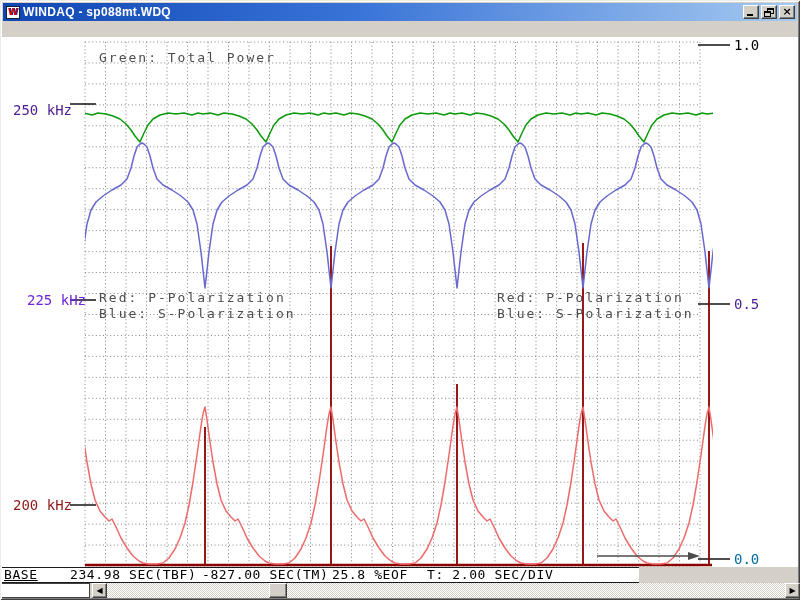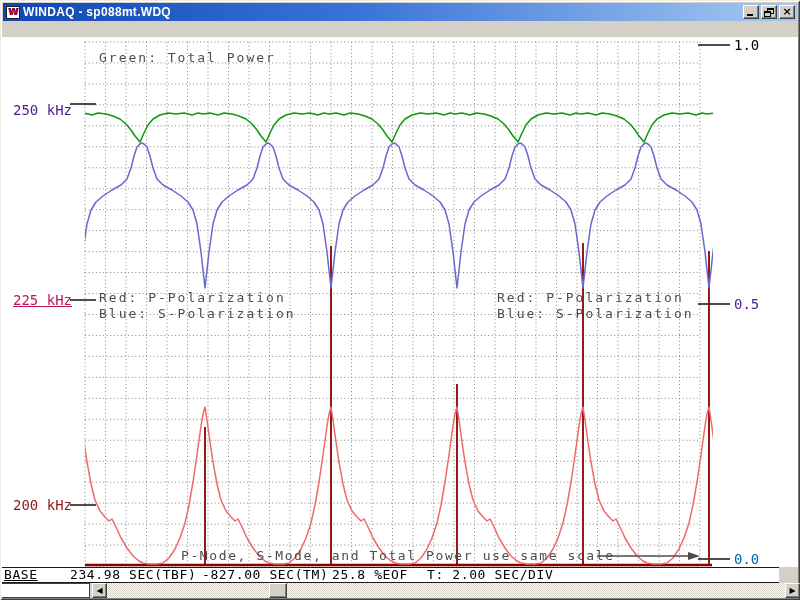--- a/index.html
+++ b/index.html
@@ -40,21 +40,21 @@
   .menu-item u { text-decoration:underline; }
   .chart-panel { position:absolute; left:2px; top:37px; width:796px; height:530px; background:#fff; }
   .chart-panel svg { position:absolute; left:0; top:0; }
   .grid-line { stroke:#848484; stroke-width:1; stroke-dasharray:1 2.6; }
   .chart-label {
     position:absolute; color:#4d4d4d; font:13px/16px "DejaVu Sans Mono", monospace;
     letter-spacing:2px; white-space:nowrap; z-index:5;
   }
   .axis-label { position:absolute; font:14px/15px "DejaVu Sans Mono", monospace; white-space:nowrap; z-index:5; }
   .statusbar {
-    position:absolute; left:2px; top:567px; width:777px; height:16px; background:#fff;
+    position:absolute; left:2px; top:567px; width:637px; height:16px; background:#fff;
     border-top:1px solid #1a1a1a; border-bottom:1px solid #1a1a1a;
     font:13px/14px "DejaVu Sans Mono", monospace; letter-spacing:.6px; color:#000;
   }
   .statusbar span { position:absolute; top:0; white-space:nowrap; }
   .bottombar { position:absolute; left:2px; top:583px; width:796px; height:15px; background:#d4d0c8; }
   .marker-field {
     position:absolute; left:0; top:0; width:88px; height:15px; background:#fff;
     border-top:1px solid #404040; border-bottom:1px solid #404040; border-right:1px solid #404040;
   }
   .sb-btn {
@@ -175,24 +175,23 @@
         <line x1="597" y1="556" x2="688" y2="556" stroke="#4d4d4d" stroke-width="1.4"></line>
         <polygon points="700,556 688,552 688,560" fill="#4d4d4d"></polygon>
       </svg>
   </div>
 
   <div class="chart-label" style="left:99px; top:50px;">Green: Total Power</div>
   <div class="chart-label" style="left:99px; top:290px;">Red: P-Polarization</div>
   <div class="chart-label" style="left:99px; top:306px;">Blue: S-Polarization</div>
   <div class="chart-label" style="left:497px; top:290px;">Red: P-Polarization</div>
   <div class="chart-label" style="left:497px; top:306px;">Blue: S-Polarization</div>
-  <div class="chart-label" style="left:181px; top:548px; letter-spacing:1.6px;">P-Mode, S-Mode, and Total Power use same scale</div>
 
   <div class="axis-label" style="left:13px; top:97px;  color:#4c1d95;margin-top:6px;">250 kHz</div>
-  <div class="axis-label" style="left:13px; top:293px; color:#be185d;text-decoration:underline;">225 kHz</div>
+  <div class="axis-label" style="left:27px; top:293px; color:#6d28d9;">225 kHz</div>
   <div class="axis-label" style="left:13px; top:498px; color:#8f1a1a;">200 kHz</div>
   <div class="axis-label" style="left:734px; top:38px;  color:#000;">1.0</div>
   <div class="axis-label" style="left:734px; top:297px; color:#4c1d95;">0.5</div>
   <div class="axis-label" style="left:734px; top:552px; color:#0369a1;">0.0</div>
 
   <div class="statusbar">
     <span style="left:2px; text-decoration:underline;">BASE</span>
     <span style="left:68px;">234.98 SEC(TBF)</span>
     <span style="left:200px;">-827.00 SEC(TM)</span>
     <span style="left:330px;">25.8 %EOF</span>

